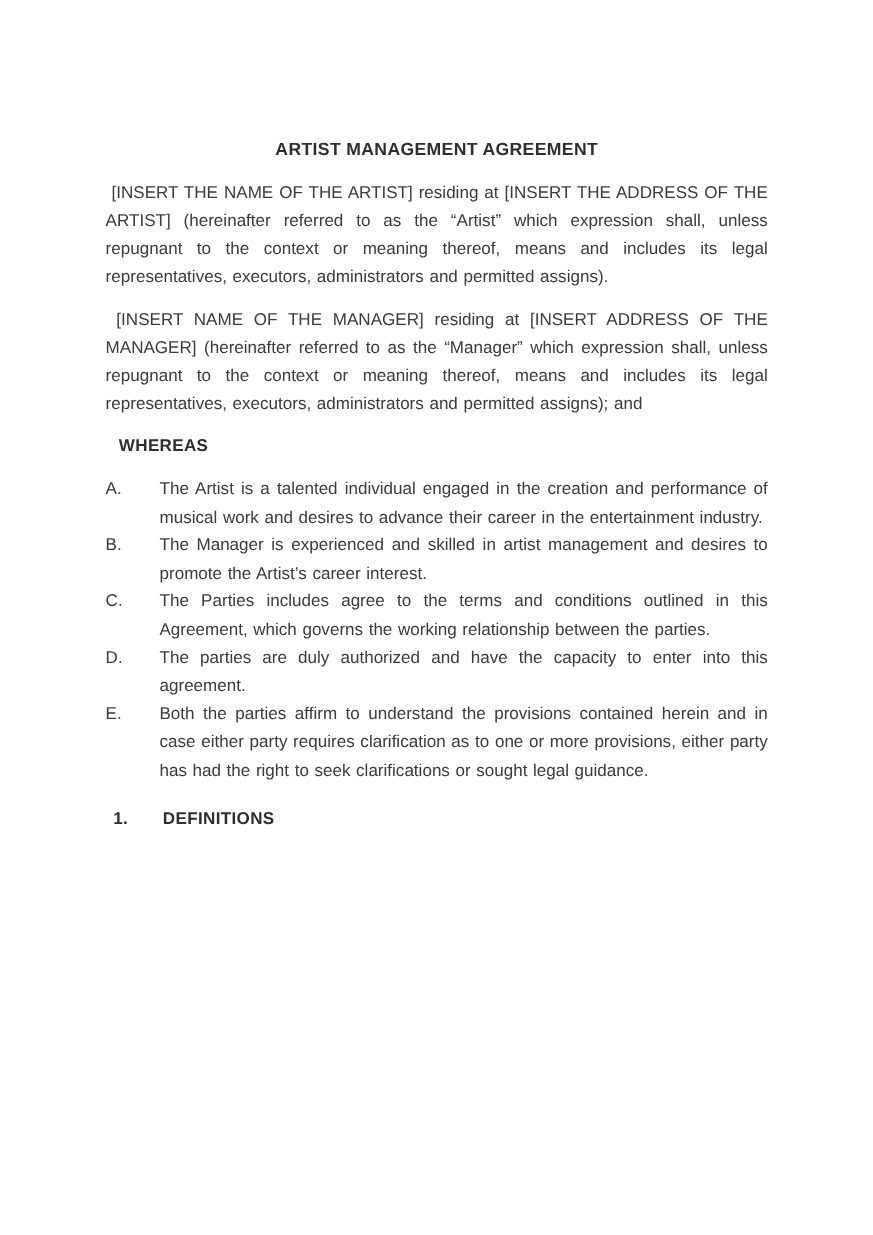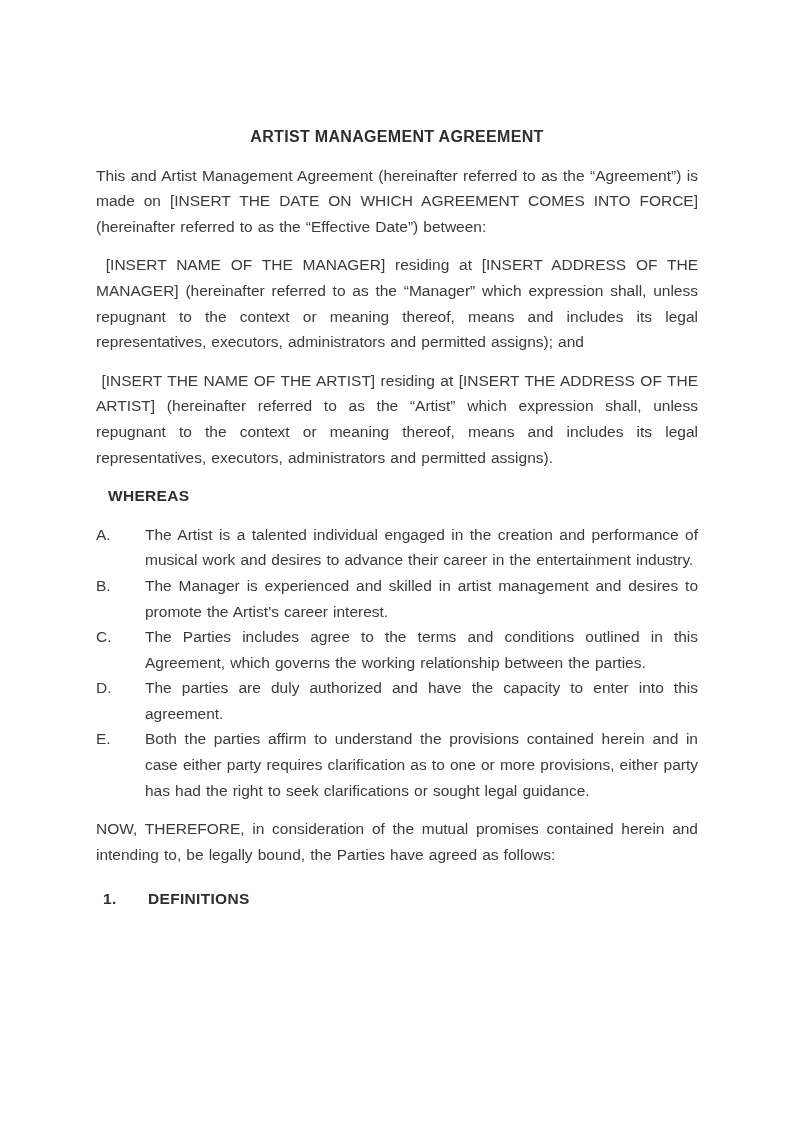--- a/index.html
+++ b/index.html
@@ -84,25 +84,24 @@
   }
 </style>
 </head>
 <body>
 
 <div class="page">
   <div class="content">
 
     <h1 class="doc-title">ARTIST MANAGEMENT AGREEMENT</h1>
 
-    <p class="body-par">This and Artist Management Agreement (hereinafter referred to as the “Agreement”) is made on [INSERT THE DATE ON WHICH AGREEMENT COMES INTO FORCE] (hereinafter referred to as the “Effective Date”) between:</p>
+
+    <p class="body-par">&nbsp;[INSERT THE NAME OF THE ARTIST] residing at [INSERT THE ADDRESS OF THE ARTIST] (hereinafter referred to as the “Artist” which expression shall, unless repugnant to the context or meaning thereof, means and includes its legal representatives, executors, administrators and permitted assigns).</p>
 
     <p class="body-par">&nbsp;[INSERT NAME OF THE MANAGER] residing at [INSERT ADDRESS OF THE MANAGER] (hereinafter referred to as the “Manager” which expression shall, unless repugnant to the context or meaning thereof, means and includes its legal representatives, executors, administrators and permitted assigns); and</p>
-
-    <p class="body-par">&nbsp;[INSERT THE NAME OF THE ARTIST] residing at [INSERT THE ADDRESS OF THE ARTIST] (hereinafter referred to as the “Artist” which expression shall, unless repugnant to the context or meaning thereof, means and includes its legal representatives, executors, administrators and permitted assigns).</p>
 
 
     <div class="whereas">WHEREAS</div>
 
     <div class="recitals">
       <div class="recital">
         <span class="recital-label">A.</span>
         <span class="recital-text">The Artist is a talented individual engaged in the creation and performance of musical work and desires to advance their career in the entertainment industry.</span>
       </div>
       <div class="recital">
@@ -116,21 +115,20 @@
       <div class="recital">
         <span class="recital-label">D.</span>
         <span class="recital-text">The parties are duly authorized and have the capacity to enter into this agreement.</span>
       </div>
       <div class="recital">
         <span class="recital-label">E.</span>
         <span class="recital-text">Both the parties affirm to understand the provisions contained herein and in case either party requires clarification as to one or more provisions, either party has had the right to seek clarifications or sought legal guidance.</span>
       </div>
     </div>
 
-    <p class="body-par">NOW, THEREFORE, in consideration of the mutual promises contained herein and intending to, be legally bound, the Parties have agreed as follows:</p>
 
     <div class="section-heading">
       <span class="section-number">1.</span>
       <span class="section-title">DEFINITIONS</span>
     </div>
 
   </div>
 </div>
 
 </body></html>

